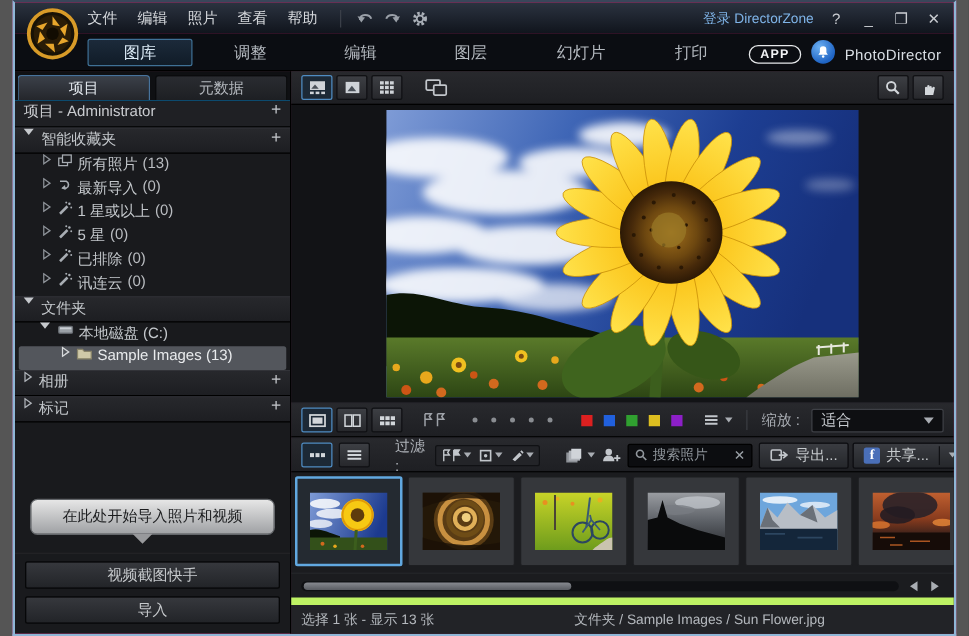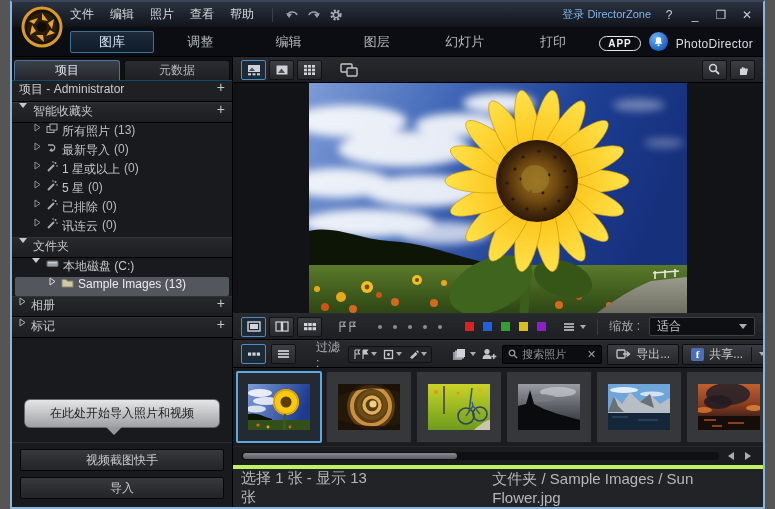--- a/index.html
+++ b/index.html
@@ -109,22 +109,22 @@
           display:flex; align-items:center; justify-content:center; flex:none; }
   .cell.selected { border:2px solid #61a8e0; background:#242a31; }
   .fscroll { height:20px; display:flex; align-items:center; background:#1b1c1f;
              border-top:1px solid #26272b; padding:0 8px; }
   .track { width:478px; height:8px; background:#0f1013; border-radius:4px; position:relative; }
   .sthumb { position:absolute; left:2px; top:1px; width:214px; height:6px; border-radius:3px;
             background:linear-gradient(#878a90,#595c62); }
   .sarrow { width:14px; height:12px; display:flex; align-items:center; justify-content:center; }
   .tri-l { border-top:4px solid transparent; border-bottom:4px solid transparent; border-right:6px solid #a9adb3; }
   .tri-r { border-top:4px solid transparent; border-bottom:4px solid transparent; border-left:6px solid #a9adb3; }
-  .status { flex:1; background:#222327; border-top:4px solid #bef264; display:flex; align-items:center;
-            font-size:15px; color:#b4b8bd; padding:0 8px; }
+  .status { flex:1; background:#222327; border-top:6px solid #bef264; display:flex; align-items:center;
+            font-size:11px; color:#b4b8bd; padding:0 8px; }
   .status .path { margin-left:112px; }
   svg { display:block; }
 </style>
 </head>
 <body>
 
 <div class="win">
 
   <div class="logo">
     <svg width="44" height="44" viewBox="0 0 44 44">

